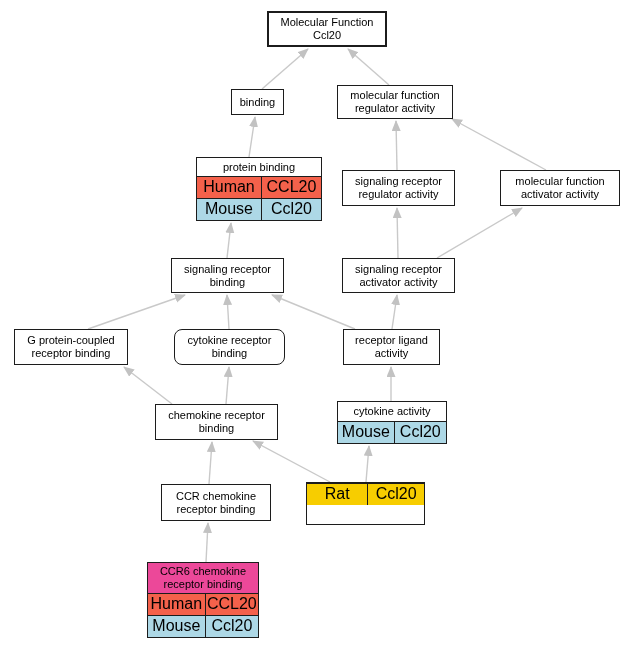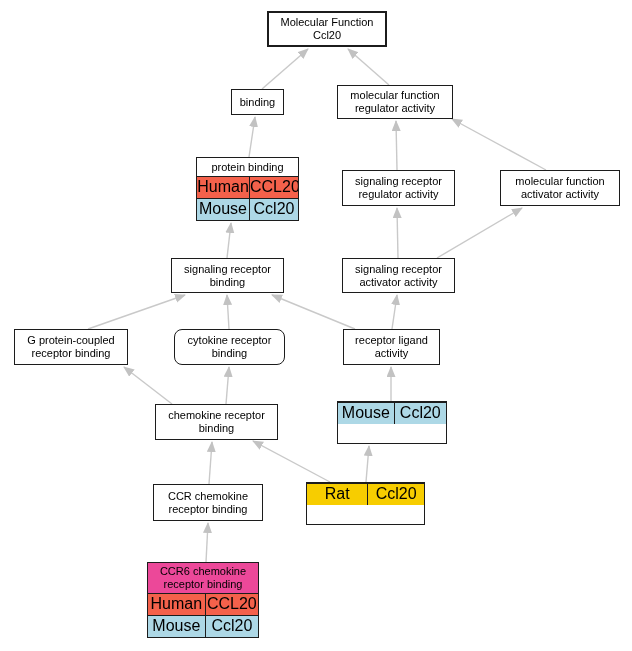--- a/index.html
+++ b/index.html
@@ -55,21 +55,21 @@
       <div class="node-label">
         <span>binding</span>
       </div>
     </div>
     <div class="node" style="left: 337px; top: 85px; width: 116px; height: 34px; background: rgb(255, 255, 255); border-color: rgb(28, 28, 28);">
       <div class="node-label">
         <span>molecular function</span>
         <span>regulator activity</span>
       </div>
     </div>
-    <div class="node" style="left: 196px; top: 157px; width: 103px; height: 64px; background: rgb(255, 255, 255); border-color: rgb(28, 28, 28);">
+    <div class="node" style="left: 196px; top: 157px; width: 126px; height: 64px; background: rgb(255, 255, 255); border-color: rgb(28, 28, 28);">
       <div class="node-label">
         <span>protein binding</span>
       </div>
       <div class="ann-row" style="background: rgb(244, 97, 75);">
         <div class="ann-cell-species" style="border-color: rgb(28, 28, 28);">Human</div>
         <div class="ann-cell-gene">CCL20</div>
       </div>
       <div class="ann-row" style="background: rgb(173, 216, 230);">
         <div class="ann-cell-species" style="border-color: rgb(28, 28, 28);">Mouse</div>
         <div class="ann-cell-gene">Ccl20</div>
@@ -117,26 +117,29 @@
         <span>activity</span>
       </div>
     </div>
     <div class="node" style="left: 155px; top: 404px; width: 123px; height: 36px; background: rgb(255, 255, 255); border-color: rgb(28, 28, 28);">
       <div class="node-label">
         <span>chemokine receptor</span>
         <span>binding</span>
       </div>
     </div>
     <div class="node" style="left: 337px; top: 401px; width: 110px; height: 43px; background: rgb(255, 255, 255); border-color: rgb(28, 28, 28);">
+      <div class="node-label">
+        <span>cytokine activity</span>
+      </div>
       <div class="ann-row" style="background: rgb(173, 216, 230);">
         <div class="ann-cell-species" style="border-color: rgb(28, 28, 28);">Mouse</div>
         <div class="ann-cell-gene">Ccl20</div>
       </div>
     </div>
-    <div class="node" style="left: 153px; top: 484px; width: 110px; height: 37px; background: rgb(255, 255, 255); border-color: rgb(28, 28, 28);">
+    <div class="node" style="left: 161px; top: 484px; width: 110px; height: 37px; background: rgb(255, 255, 255); border-color: rgb(28, 28, 28);">
       <div class="node-label">
         <span>CCR chemokine</span>
         <span>receptor binding</span>
       </div>
     </div>
     <div class="node" style="left: 306px; top: 482px; width: 119px; height: 43px; background: rgb(255, 255, 255); border-color: rgb(28, 28, 28);">
       <div class="ann-row" style="background: rgb(247, 205, 0);">
         <div class="ann-cell-species" style="border-color: rgb(28, 28, 28);">Rat</div>
         <div class="ann-cell-gene">Ccl20</div>
       </div>

